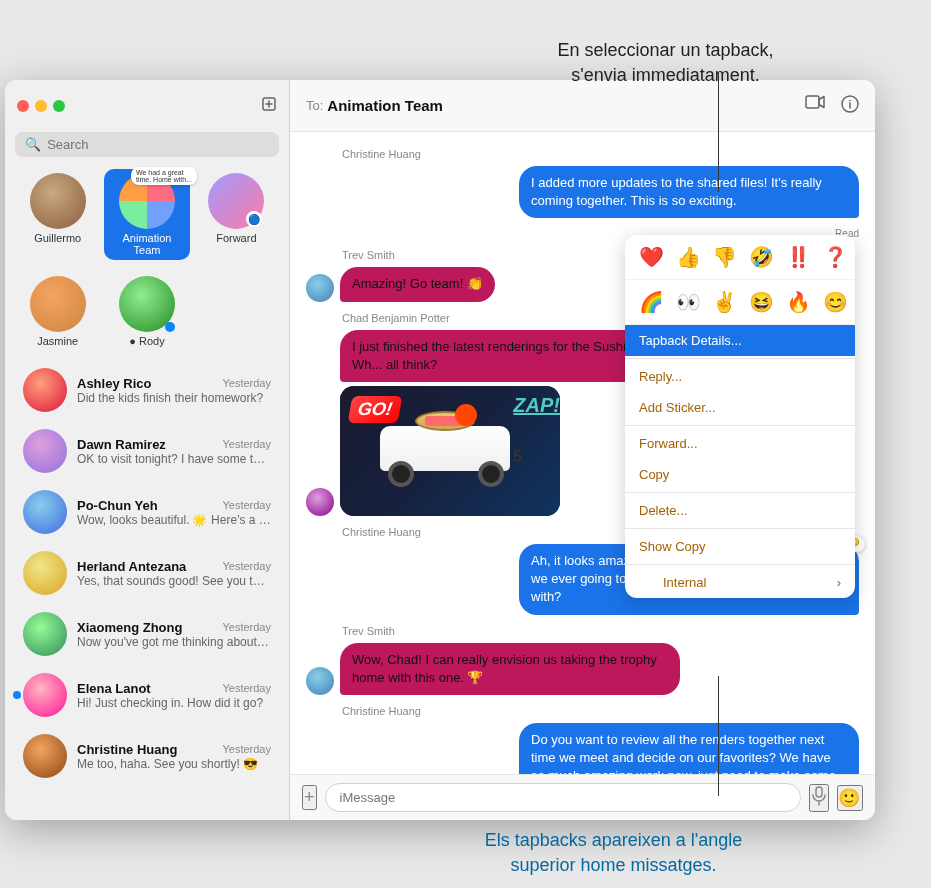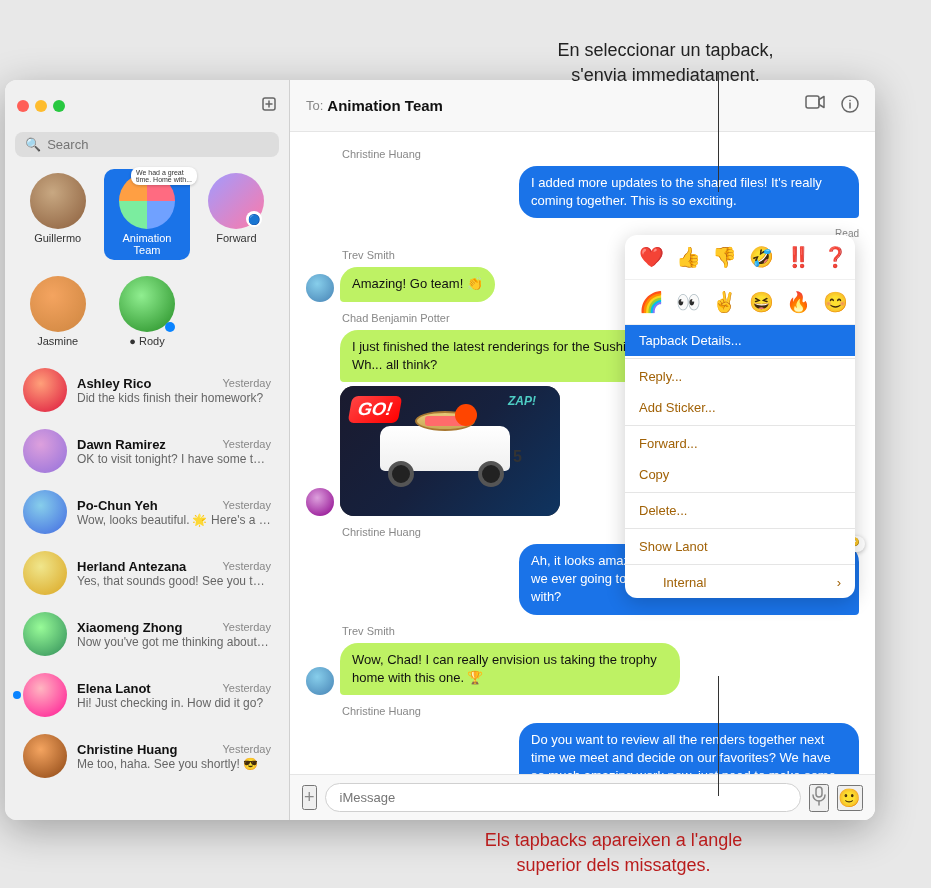--- a/index.html
+++ b/index.html
@@ -25,21 +25,21 @@
       z-index: 100;
       margin-top: 28px;
     }
     .annotation-bottom {
       position: absolute;
       bottom: 10px;
       left: 300px;
       right: 4px;
       text-align: center;
       font-size: 18px;
-      color: #b91c1c;
+      color: #0369a1;
       line-height: 1.4;
       z-index: 100;
     }
     .annotation-line-top {
       position: absolute;
       top: 72px;
       left: 718px;
       width: 1px;
       height: 120px;
       background: #333;
@@ -286,21 +286,21 @@
     }
     .bubble {
       max-width: 340px;
       padding: 8px 12px;
       border-radius: 18px;
       font-size: 13px;
       line-height: 1.4;
       position: relative;
     }
     .bubble-blue { background: #1a73e8; color: white; border-bottom-right-radius: 4px; }
-    .bubble-gray { background: #bef264; color: #111; border-bottom-left-radius: 4px; }
+    .bubble-gray { background: #be185d; color: #111; border-bottom-left-radius: 4px; }
 
     
     .msg-image {
       width: 220px;
       height: 130px;
       border-radius: 14px;
       overflow: hidden;
       position: relative;
       background: #222;
     }
@@ -322,25 +322,26 @@
       font-weight: 900;
       font-size: 18px;
       padding: 3px 8px;
       border-radius: 6px;
       transform: skew(-10deg);
       font-style: italic;
     }
     .zap-badge {
       position: absolute;
       top: 8px;
-      right: 24px;
+      right: 0;
       color: #4ecdc4;
       font-weight: 900;
-      font-size: 12px;
+      font-size: 20px;
       font-style: italic;
+      text-decoration: underline;
     }
 
     
     .emoji-popup {
       position: absolute;
       top: 155px;
       right: 20px;
       background: white;
       border-radius: 12px;
       box-shadow: 0 4px 20px rgba(0,0,0,0.2);
@@ -727,21 +728,21 @@
         </div>
         <div class="ctx-item">
           <span>Copy</span>
         </div>
         <div class="ctx-divider"></div>
         <div class="ctx-item">
           <span>Delete...</span>
         </div>
         <div class="ctx-divider"></div>
         <div class="ctx-item">
-          <span>Show Lanot</span>
+          <span>Show Copy</span>
         </div>
         <div class="ctx-divider"></div>
         <div class="ctx-item ctx-item-row">
           <span>Internal</span>
           <span>›</span>
         </div>
       </div>
     </div>
 
     <div class="chat-input-bar">
@@ -755,16 +756,16 @@
         </svg>
       </button>
       <button class="input-emoji-btn">🙂</button>
     </div>
 
   </div>
 </div>
 
 <div class="annotation-bottom">
   <span>Els tapbacks apareixen a l'angle</span><br>
-  <span>superior dels missatges.</span>
+  <span>superior home missatges.</span>
 </div>
 
 <div class="annotation-line-bottom"></div>
 
 </body></html>

